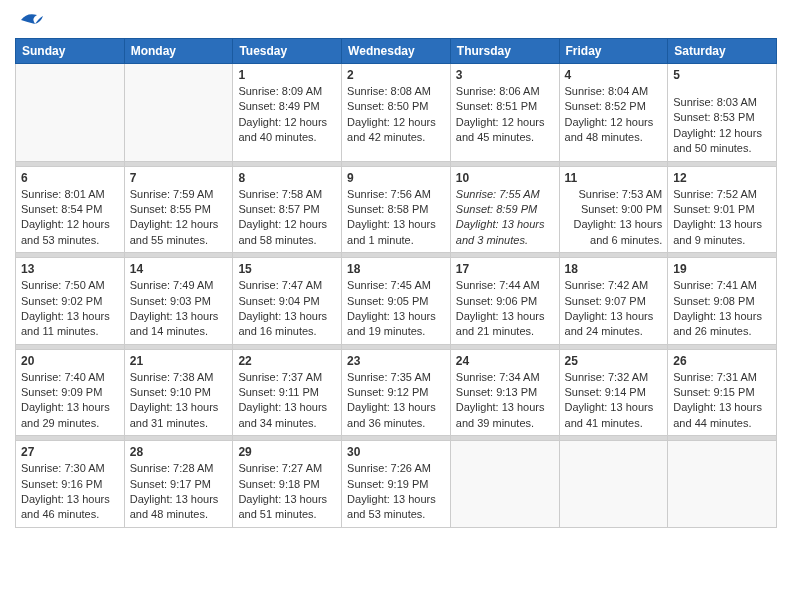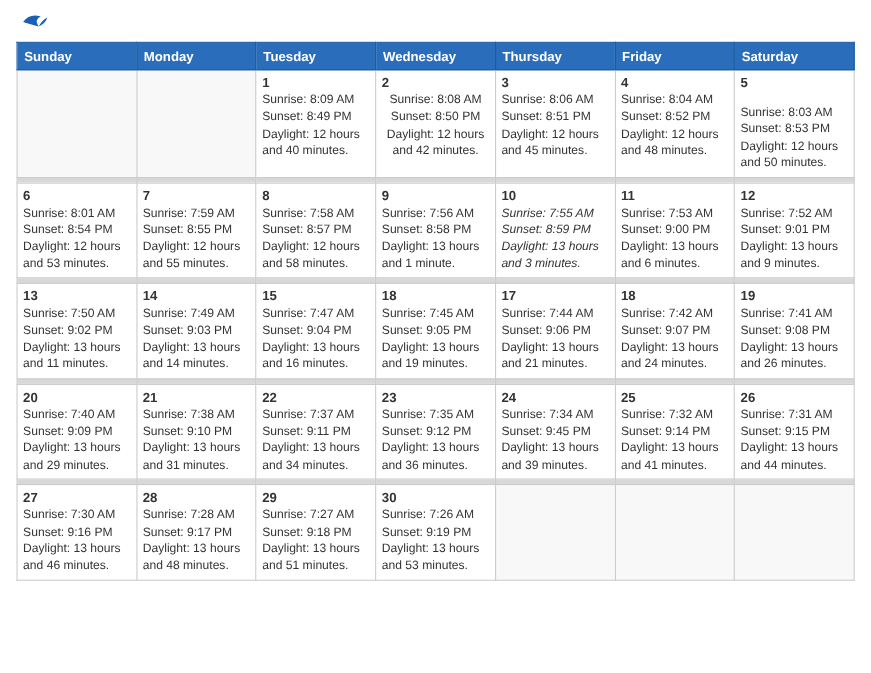--- a/index.html
+++ b/index.html
@@ -136,21 +136,21 @@
           <td class="empty"></td>
           <td class="empty"></td>
           <td>
             <div class="day-number">1</div>
             <div class="day-info" style="white-space: pre-line;">Sunrise: 8:09 AM
 Sunset: 8:49 PM
 Daylight: 12 hours and 40 minutes.</div>
           </td>
           <td>
             <div class="day-number">2</div>
-            <div class="day-info" style="white-space: pre-line; text-align: center;">Sunrise: 8:08 AM
+            <div class="day-info" style="white-space: pre-line;">Sunrise: 8:08 AM
 Sunset: 8:50 PM
 Daylight: 12 hours and 42 minutes.</div>
           </td>
           <td>
             <div class="day-number">3</div>
             <div class="day-info" style="white-space: pre-line;">Sunrise: 8:06 AM
 Sunset: 8:51 PM
 Daylight: 12 hours and 45 minutes.</div>
           </td>
           <td>
@@ -201,21 +201,21 @@
 Daylight: 13 hours and 1 minute.</div>
           </td>
           <td>
             <div class="day-number">10</div>
             <div class="day-info" style="white-space: pre-line; font-style: italic;">Sunrise: 7:55 AM
 Sunset: 8:59 PM
 Daylight: 13 hours and 3 minutes.</div>
           </td>
           <td>
             <div class="day-number">11</div>
-            <div class="day-info" style="white-space: pre-line;">Sunrise: 7:53 AM
+            <div class="day-info" style="white-space: pre-line; text-align: right;">Sunrise: 7:53 AM
 Sunset: 9:00 PM
 Daylight: 13 hours and 6 minutes.</div>
           </td>
           <td>
             <div class="day-number">12</div>
             <div class="day-info" style="white-space: pre-line;">Sunrise: 7:52 AM
 Sunset: 9:01 PM
 Daylight: 13 hours and 9 minutes.</div>
           </td>
         </tr>
@@ -302,21 +302,21 @@
           </td>
           <td>
             <div class="day-number">23</div>
             <div class="day-info" style="white-space: pre-line;">Sunrise: 7:35 AM
 Sunset: 9:12 PM
 Daylight: 13 hours and 36 minutes.</div>
           </td>
           <td>
             <div class="day-number">24</div>
             <div class="day-info" style="white-space: pre-line;">Sunrise: 7:34 AM
-Sunset: 9:45 PM
+Sunset: 9:13 PM
 Daylight: 13 hours and 39 minutes.</div>
           </td>
           <td>
             <div class="day-number">25</div>
             <div class="day-info" style="white-space: pre-line;">Sunrise: 7:32 AM
 Sunset: 9:14 PM
 Daylight: 13 hours and 41 minutes.</div>
           </td>
           <td>
             <div class="day-number">26</div>

